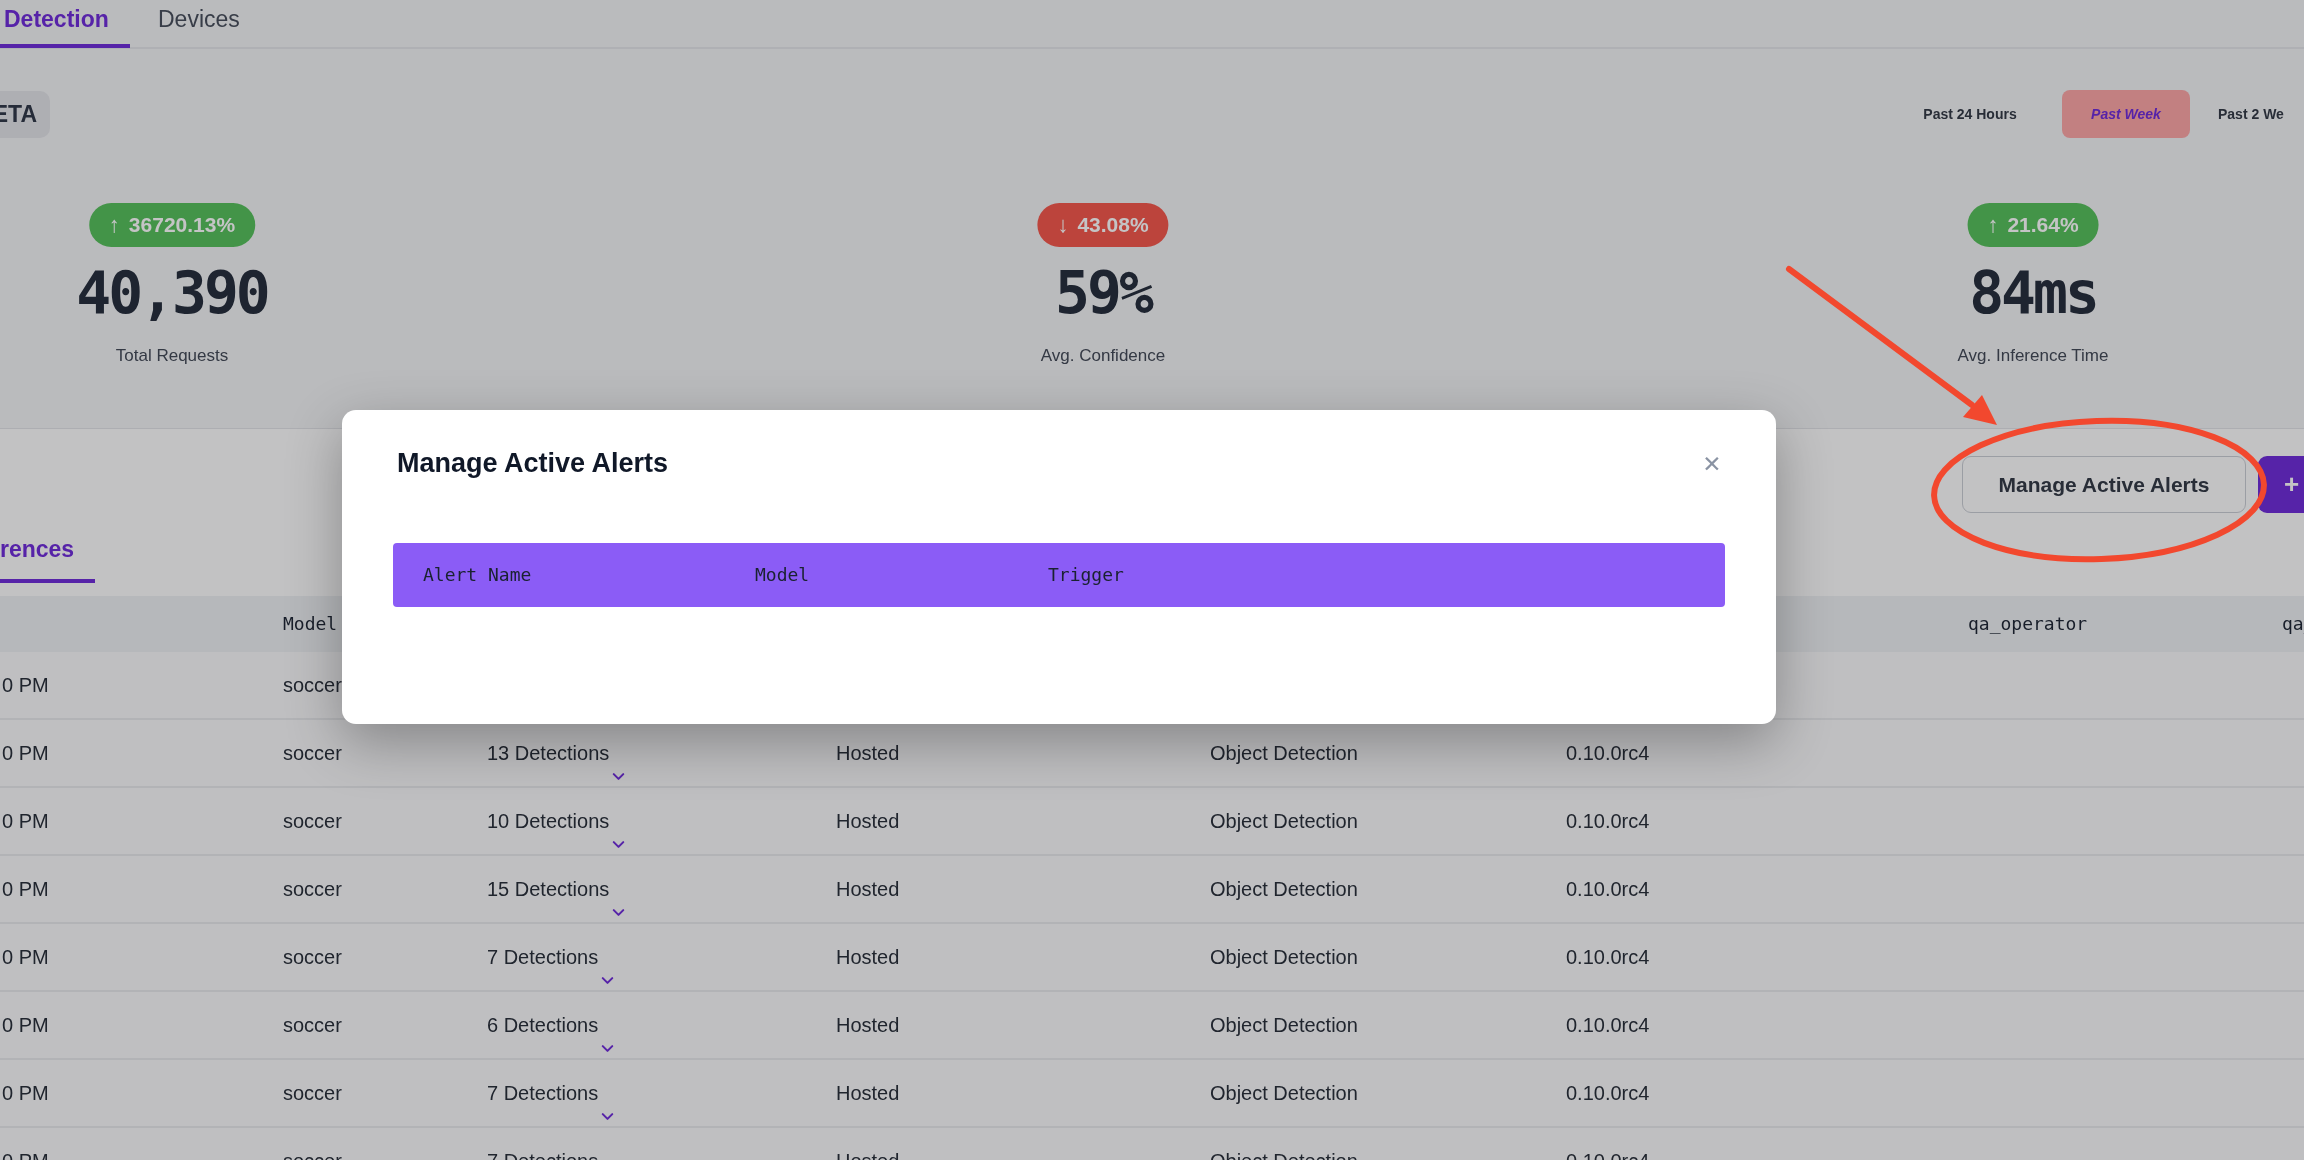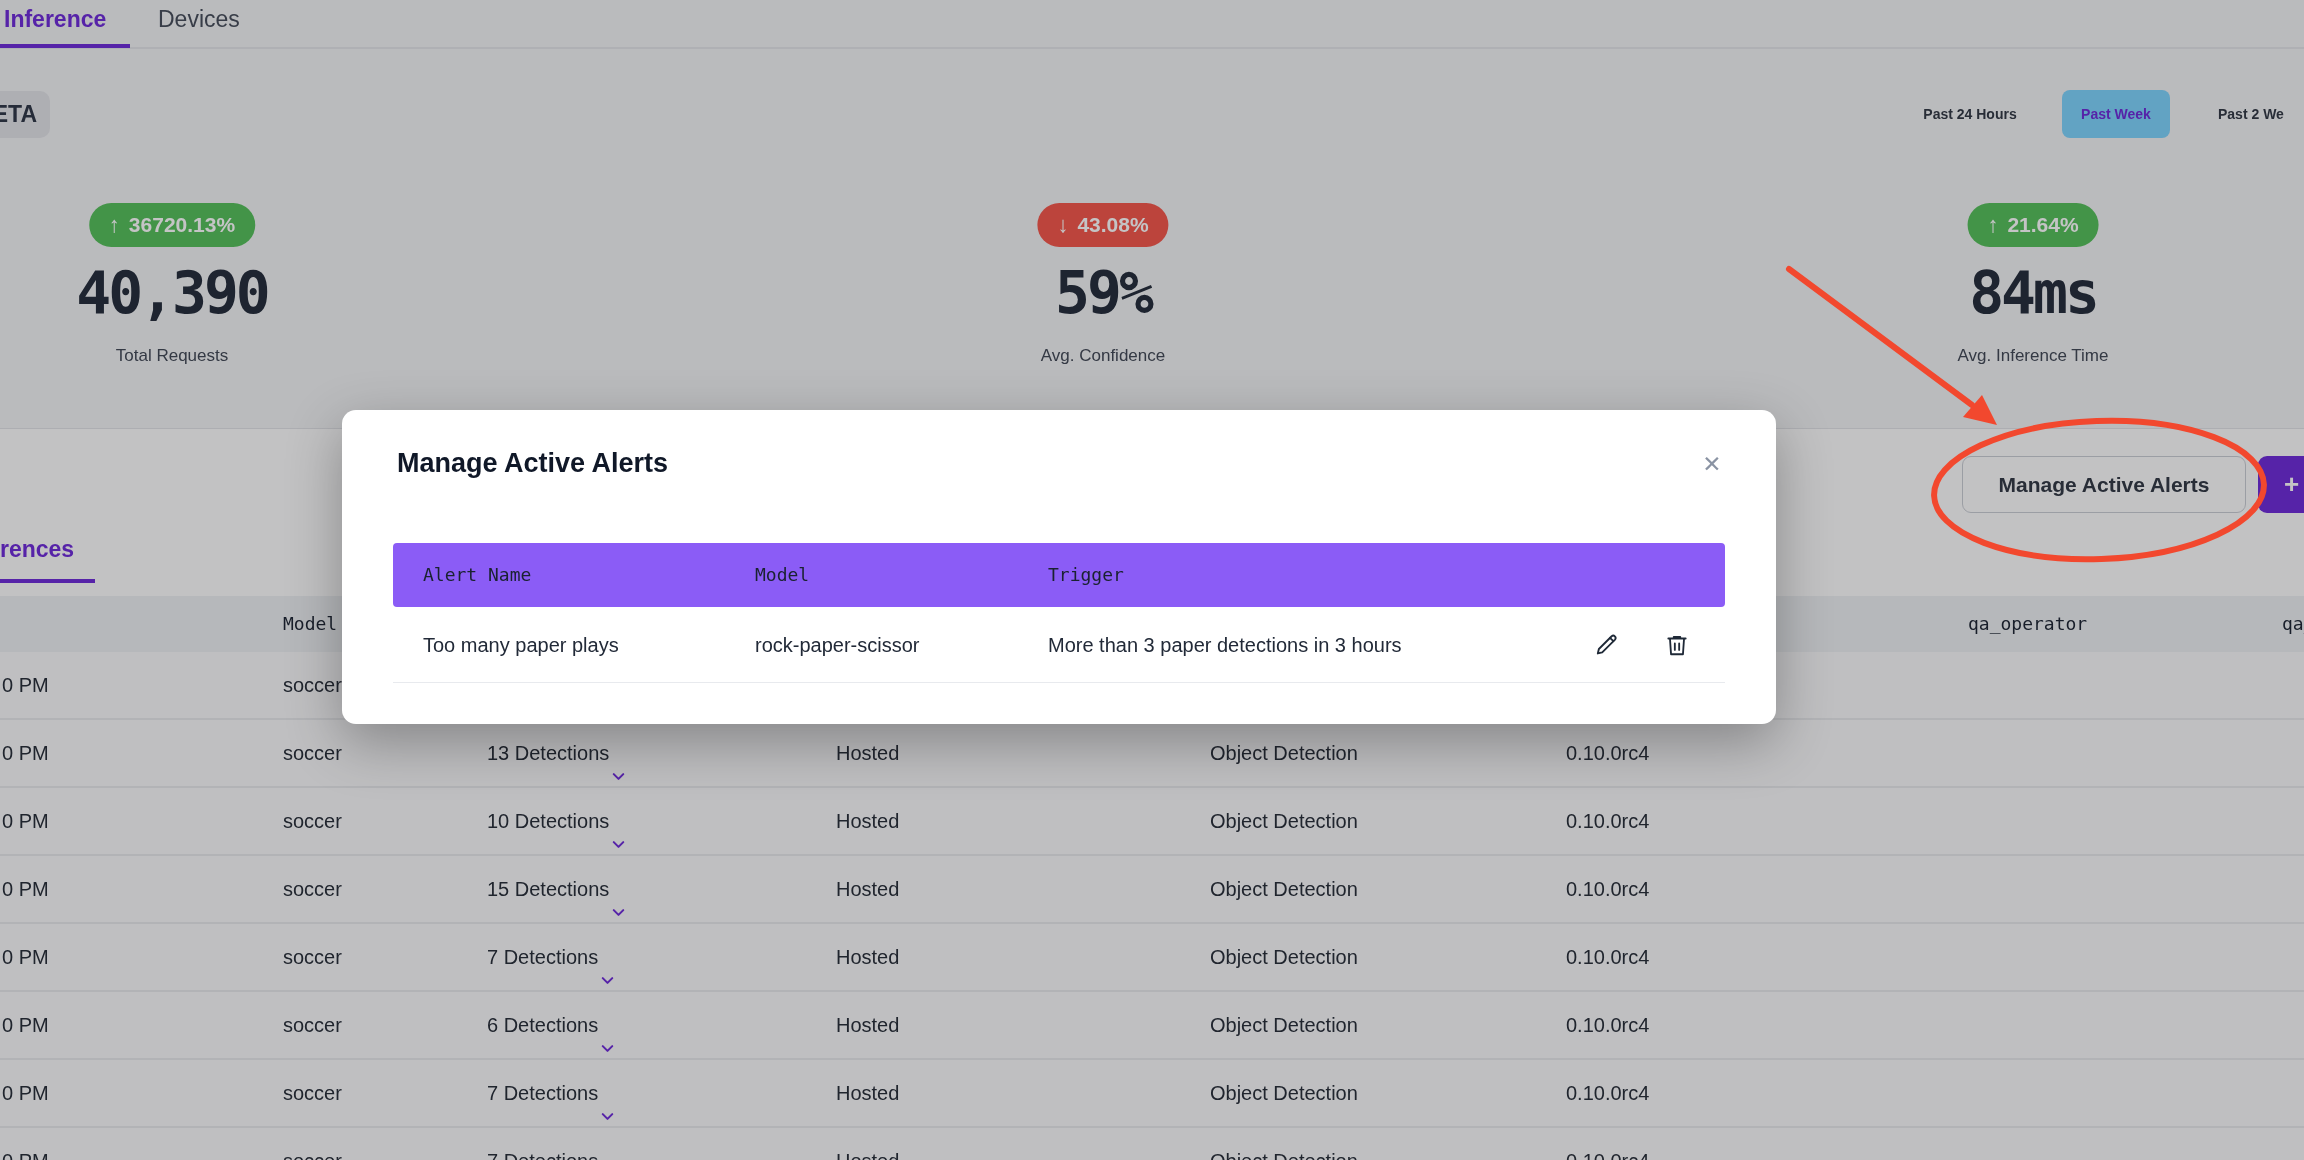--- a/index.html
+++ b/index.html
@@ -16,21 +16,21 @@
 
   
   .beta{position:absolute;top:91px;left:-20px;width:70px;height:47px;background:#e2e3e7;
         border-radius:10px;display:flex;align-items:center;justify-content:flex-end;
         padding-right:13px;font-size:23px;font-weight:600;color:#2c3444;box-sizing:border-box;}
 
   
   .tr-opt{position:absolute;top:90px;height:48px;line-height:48px;text-align:center;
           font-size:14px;font-weight:600;color:#2f3642;cursor:pointer;white-space:nowrap;}
   .tr-24{left:1890px;width:160px;}
-  .tr-week{left:2062px;width:108px;background:#7dd3fc;border-radius:8px;color:#6d28d9;}
+  .tr-week{left:2062px;width:128px;background:#fca5a5;border-radius:8px;color:#6d28d9;font-style:italic;}
   .tr-2w{left:2218px;width:200px;text-align:left;}
 
   
   .stat{position:absolute;top:203px;transform:translateX(-50%);display:flex;
         flex-direction:column;align-items:center;}
   .stat-1{left:172px;} .stat-2{left:1103px;} .stat-3{left:2033px;}
   .stat-badge{height:44px;border-radius:22px;color:#fff;font-size:21px;font-weight:700;
         display:flex;align-items:center;gap:9px;padding:0 20px;}
   .stat-badge.up{background:#53bf58;} .stat-badge.down{background:#f45549;}
   .stat-badge .arr{font-weight:400;font-size:22px;}
@@ -86,21 +86,21 @@
 
   
   .annotations{position:absolute;inset:0;z-index:30;pointer-events:none;}
 </style>
 </head>
 <body>
 
 <div class="page">
 
   <div class="tabbar">
-    <div class="tab tab-monitoring">Inference</div>
+    <div class="tab tab-monitoring">Detection</div>
     <div class="tab tab-devices">Devices</div>
     <div class="tabbar-border"></div>
     <div class="tab-underline"></div>
   </div>
 
   <div class="beta">ETA</div>
 
   <div class="tr-opt tr-24">Past 24 Hours</div>
   <div class="tr-opt tr-week">Past Week</div>
   <div class="tr-opt tr-2w">Past 2 We</div>
@@ -254,36 +254,20 @@
   <div class="overlay"></div>
 
   <div class="modal">
     <div class="modal-title">Manage Active Alerts</div>
     <div class="modal-close">✕</div>
     <div class="m-thead">
       <div class="m-th m-c1">Alert Name</div>
       <div class="m-th m-c2">Model</div>
       <div class="m-th m-c3">Trigger</div>
     </div>
-    <div class="m-row">
-      <div class="m-td m-c1">Too many paper plays</div>
-      <div class="m-td m-c2">rock-paper-scissor</div>
-      <div class="m-td m-c3">More than 3 paper detections in 3 hours</div>
-      <div class="icon-btn edit-btn">
-        <svg width="26" height="26" viewBox="0 0 24 24">
-          <path d="M16.3 3.9a2.2 2.2 0 0 1 3.1 3.1L7.6 18.8l-4.1 1 1-4.1L16.3 3.9z" stroke="#1f2937" stroke-width="1.7" fill="none" stroke-linecap="round" stroke-linejoin="round"></path>
-          <path d="M14.8 5.4l3.1 3.1" stroke="#1f2937" stroke-width="1.7" fill="none" stroke-linecap="round"></path>
-        </svg>
-      </div>
-      <div class="icon-btn delete-btn">
-        <svg width="26" height="26" viewBox="0 0 24 24">
-          <path d="M4 6h16M9 6V4.5h6V6M18.5 6l-1 14.5h-11L5.5 6M10 10.5v6M14 10.5v6" stroke="#1f2937" stroke-width="1.7" fill="none" stroke-linecap="round" stroke-linejoin="round"></path>
-        </svg>
-      </div>
-    </div>
   </div>
 
   <svg class="annotations" width="2304" height="1160" viewBox="0 0 2304 1160">
     <line x1="1789" y1="269" x2="1972" y2="405" stroke="#f2482e" stroke-width="6" stroke-linecap="round"></line>
     <polygon points="1997,425 1963,417 1982,395" fill="#f2482e"></polygon>
     <ellipse cx="2099" cy="490" rx="165" ry="69" fill="none" stroke="#f2482e" stroke-width="6" transform="rotate(-2 2099 490)"></ellipse>
   </svg>
 
 </div>
 

